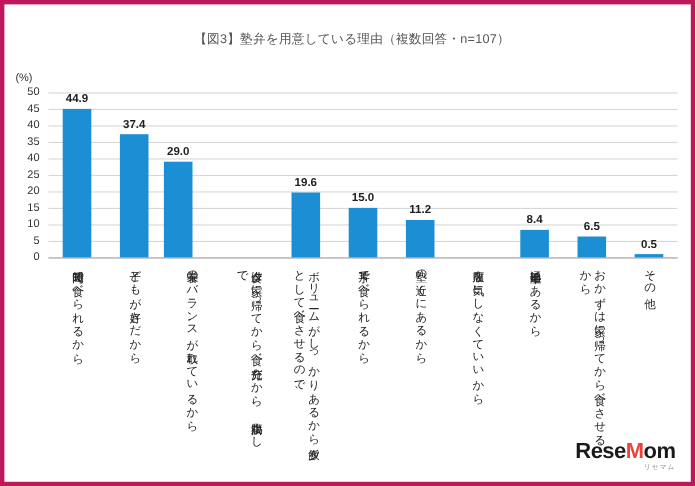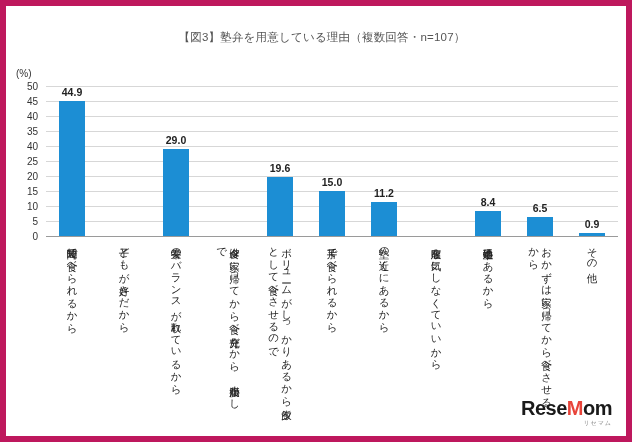--- a/index.html
+++ b/index.html
@@ -11,21 +11,21 @@
     height: 442px;
     background: #ffffff;
     font-family: "Liberation Sans", sans-serif;
     overflow: hidden;
   }
   #page {
     position: relative;
     width: 632px;
     height: 442px;
     box-sizing: border-box;
-    border: 6px solid #be185d;
+    border: 4px solid #be185d;
     background: #ffffff;
   }
   
   #chart-title {
     position: absolute;
     top: 24px;
     left: 0;
     width: 632px;
     text-align: center;
     font-size: 11.5px;
@@ -191,21 +191,25 @@
       <div class="gridline" style="top: 30px;"></div>
       <div class="gridline" style="top: 15px;"></div>
       <div class="gridline" style="top: 0px;"></div>
     </div>
 
   <div id="bars">
       <div class="bar-slot" style="left: 0px; width: 52px;">
         <div class="bar" style="height: 134.7px; background: rgb(28, 142, 212); left: 13px;"></div>
         <div class="bar-value" style="width: 52px; bottom: 137.7px;">44.9</div>
       </div>
-      <div class="bar-slot" style="left: 104px; width: 52px;">
+      <div class="bar-slot" style="left: 52px; width: 52px;">
+        <div class="bar" style="height: 112.2px; background: rgb(28, 142, 212); left: 13px;"></div>
+        <div class="bar-value" style="width: 52px; bottom: 115.2px;">37.4</div>
+      </div>
+      <div class="bar-slot" style="left: 92px; width: 52px;">
         <div class="bar" style="height: 87px; background: rgb(28, 142, 212); left: 13px;"></div>
         <div class="bar-value" style="width: 52px; bottom: 90px;">29.0</div>
       </div>
       <div class="bar-slot" style="left: 208px; width: 52px;">
         <div class="bar" style="height: 58.8px; background: rgb(28, 142, 212); left: 13px;"></div>
         <div class="bar-value" style="width: 52px; bottom: 61.8px;">19.6</div>
       </div>
       <div class="bar-slot" style="left: 260px; width: 52px;">
         <div class="bar" style="height: 45px; background: rgb(28, 142, 212); left: 13px;"></div>
         <div class="bar-value" style="width: 52px; bottom: 48px; text-align: center;">15.0</div>
@@ -217,21 +221,21 @@
       <div class="bar-slot" style="left: 416px; width: 52px;">
         <div class="bar" style="height: 25.2px; background: rgb(28, 142, 212); left: 13px;"></div>
         <div class="bar-value" style="width: 52px; bottom: 28.2px;">8.4</div>
       </div>
       <div class="bar-slot" style="left: 468px; width: 52px;">
         <div class="bar" style="height: 19.5px; background: rgb(28, 142, 212); left: 13px;"></div>
         <div class="bar-value" style="width: 52px; bottom: 22.5px;">6.5</div>
       </div>
       <div class="bar-slot" style="left: 520px; width: 52px;">
         <div class="bar" style="height: 2.7px; background: rgb(28, 142, 212); left: 13px;"></div>
-        <div class="bar-value" style="width: 52px; bottom: 5.7px;">0.9</div>
+        <div class="bar-value" style="width: 52px; bottom: 5.7px;">0.5</div>
       </div>
     </div>
 
   <div id="cats">
       <div class="cat" style="left: 0px; width: 52px;">
         <span>短時間で食べられるから</span>
       </div>
       <div class="cat" style="left: 52px; width: 52px;">
         <span>子どもが好きだから</span>
       </div>

